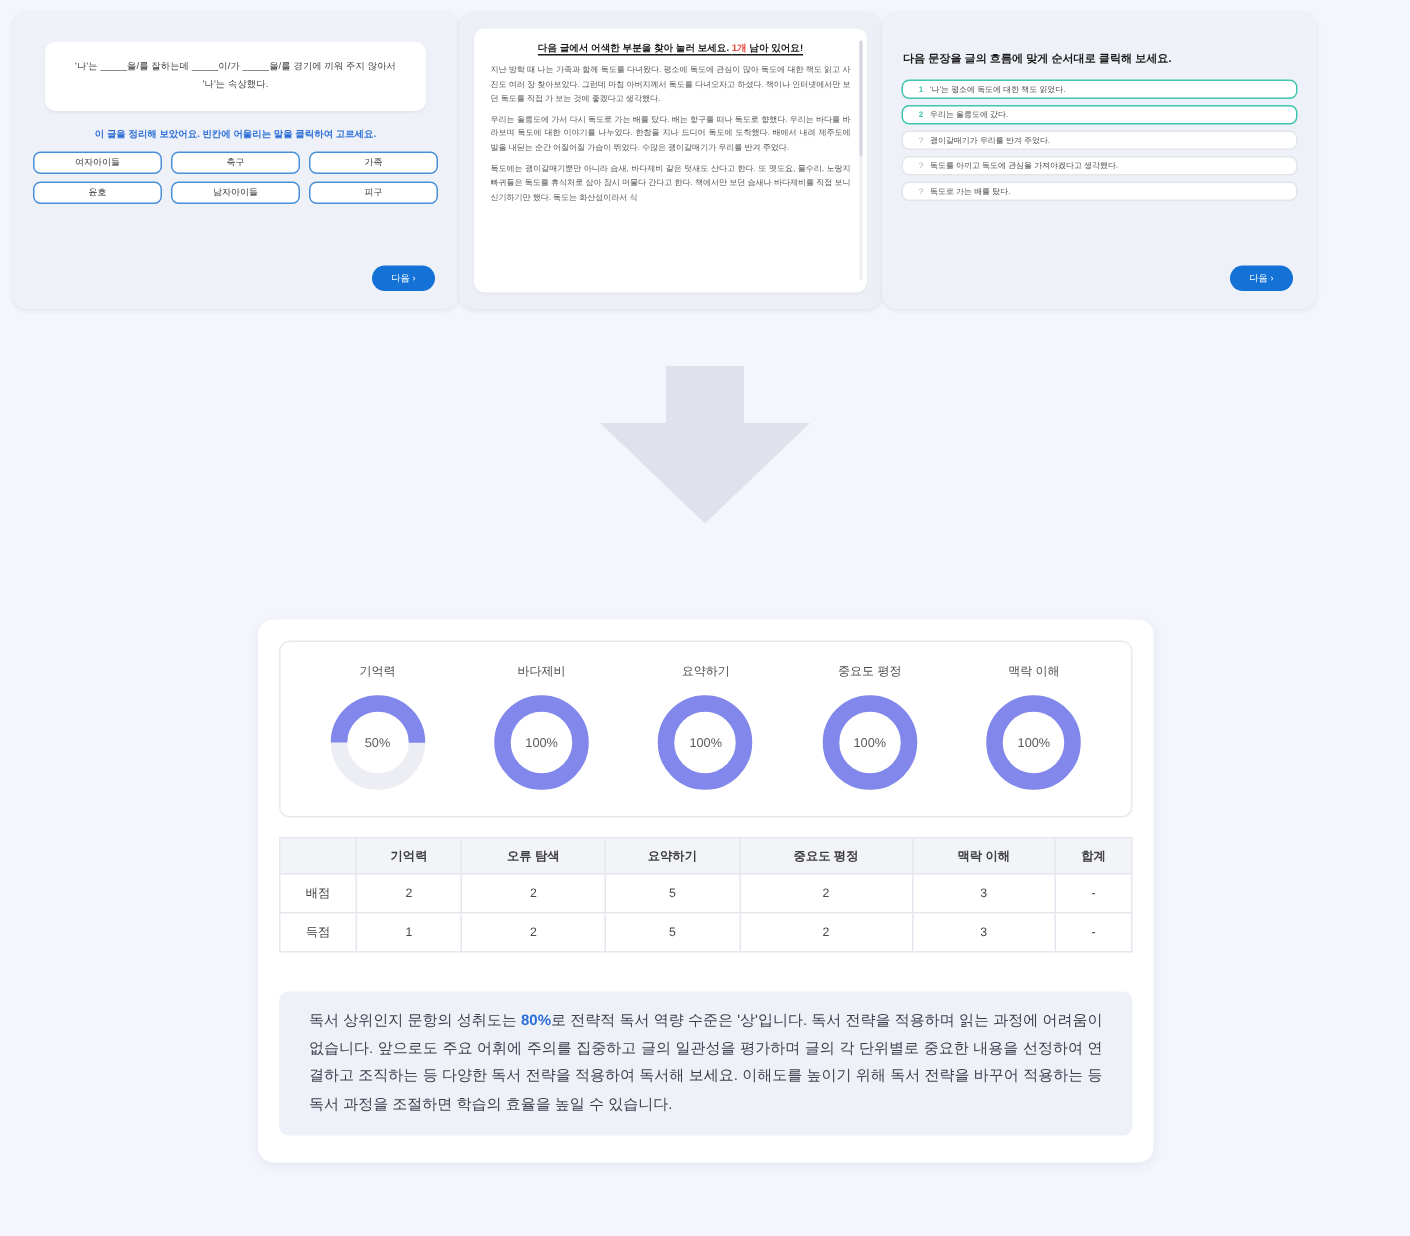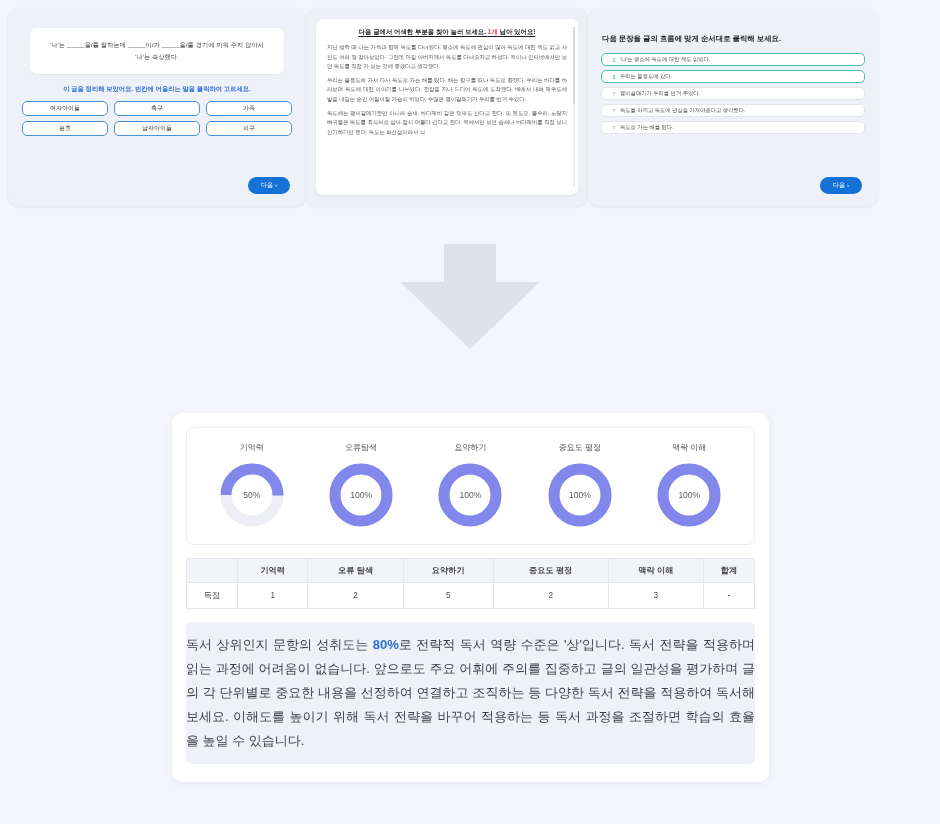--- a/index.html
+++ b/index.html
@@ -240,25 +240,25 @@
     color: #3f3f46;
     height: 24px;
   }
   table.score-table thead th.corner { background:#f3f4f8; }
   table.score-table tbody th { color:#444; }
   .col-total { font-weight: bold; color:#2d2d33; }
   tr.grade-row th, tr.grade-row td { color:#7c81ea; font-weight:bold; }
 
   
   .feedback {
-    margin-top: 13px;
+    margin-top: 26px;
     background: #eef1f8;
     border-radius: 6px;
-    padding: 11px 0;
-    font-size: 13px;
+    padding: 11px 20px;
+    font-size: 10px;
     line-height: 1.85;
     color: #3c3f4a;
     text-align: justify;
   }
   .feedback .pct { color: #2b6ed6; font-weight: bold; }
 </style>
 </head>
 <body>
 
 <div class="panels-row">
@@ -338,21 +338,21 @@
       <div class="donut">
         <svg width="66" height="66" viewBox="0 0 66 66">
           <circle cx="33" cy="33" r="26" fill="none" stroke="#eceef3" stroke-width="11"></circle>
           <circle class="donut-arc" cx="33" cy="33" r="26" fill="none" stroke="#8287ec" stroke-width="11" stroke-dasharray="81.68140899333463 81.68140899333463" transform="rotate(-90 33 33)"></circle>
         </svg>
         <div class="donut-value">50%</div>
       </div>
     </div>
 
     <div class="donut-cell">
-      <div class="donut-label">오류탐색</div>
+      <div class="donut-label">바다제비</div>
       <div class="donut">
         <svg width="66" height="66" viewBox="0 0 66 66">
           <circle cx="33" cy="33" r="26" fill="none" stroke="#eceef3" stroke-width="11"></circle>
           <circle class="donut-arc" cx="33" cy="33" r="26" fill="none" stroke="#8287ec" stroke-width="11" stroke-dasharray="163.36281798666926 0" transform="rotate(-90 33 33)"></circle>
         </svg>
         <div class="donut-value">100%</div>
       </div>
     </div>
 
     <div class="donut-cell">
@@ -396,20 +396,29 @@
         <th>기억력</th>
         <th>오류 탐색</th>
         <th>요약하기</th>
         <th>중요도 평정</th>
         <th>맥락 이해</th>
         <th>합계</th>
       </tr>
     </thead>
     <tbody>
       <tr>
+        <th>배점</th>
+        <td>2</td>
+        <td>2</td>
+        <td>5</td>
+        <td>2</td>
+        <td>3</td>
+        <td class="col-total">-</td>
+      </tr>
+      <tr>
         <th>득점</th>
         <td>1</td>
         <td>2</td>
         <td>5</td>
         <td>2</td>
         <td>3</td>
         <td class="col-total">-</td>
       </tr>
     </tbody>
   </table>

